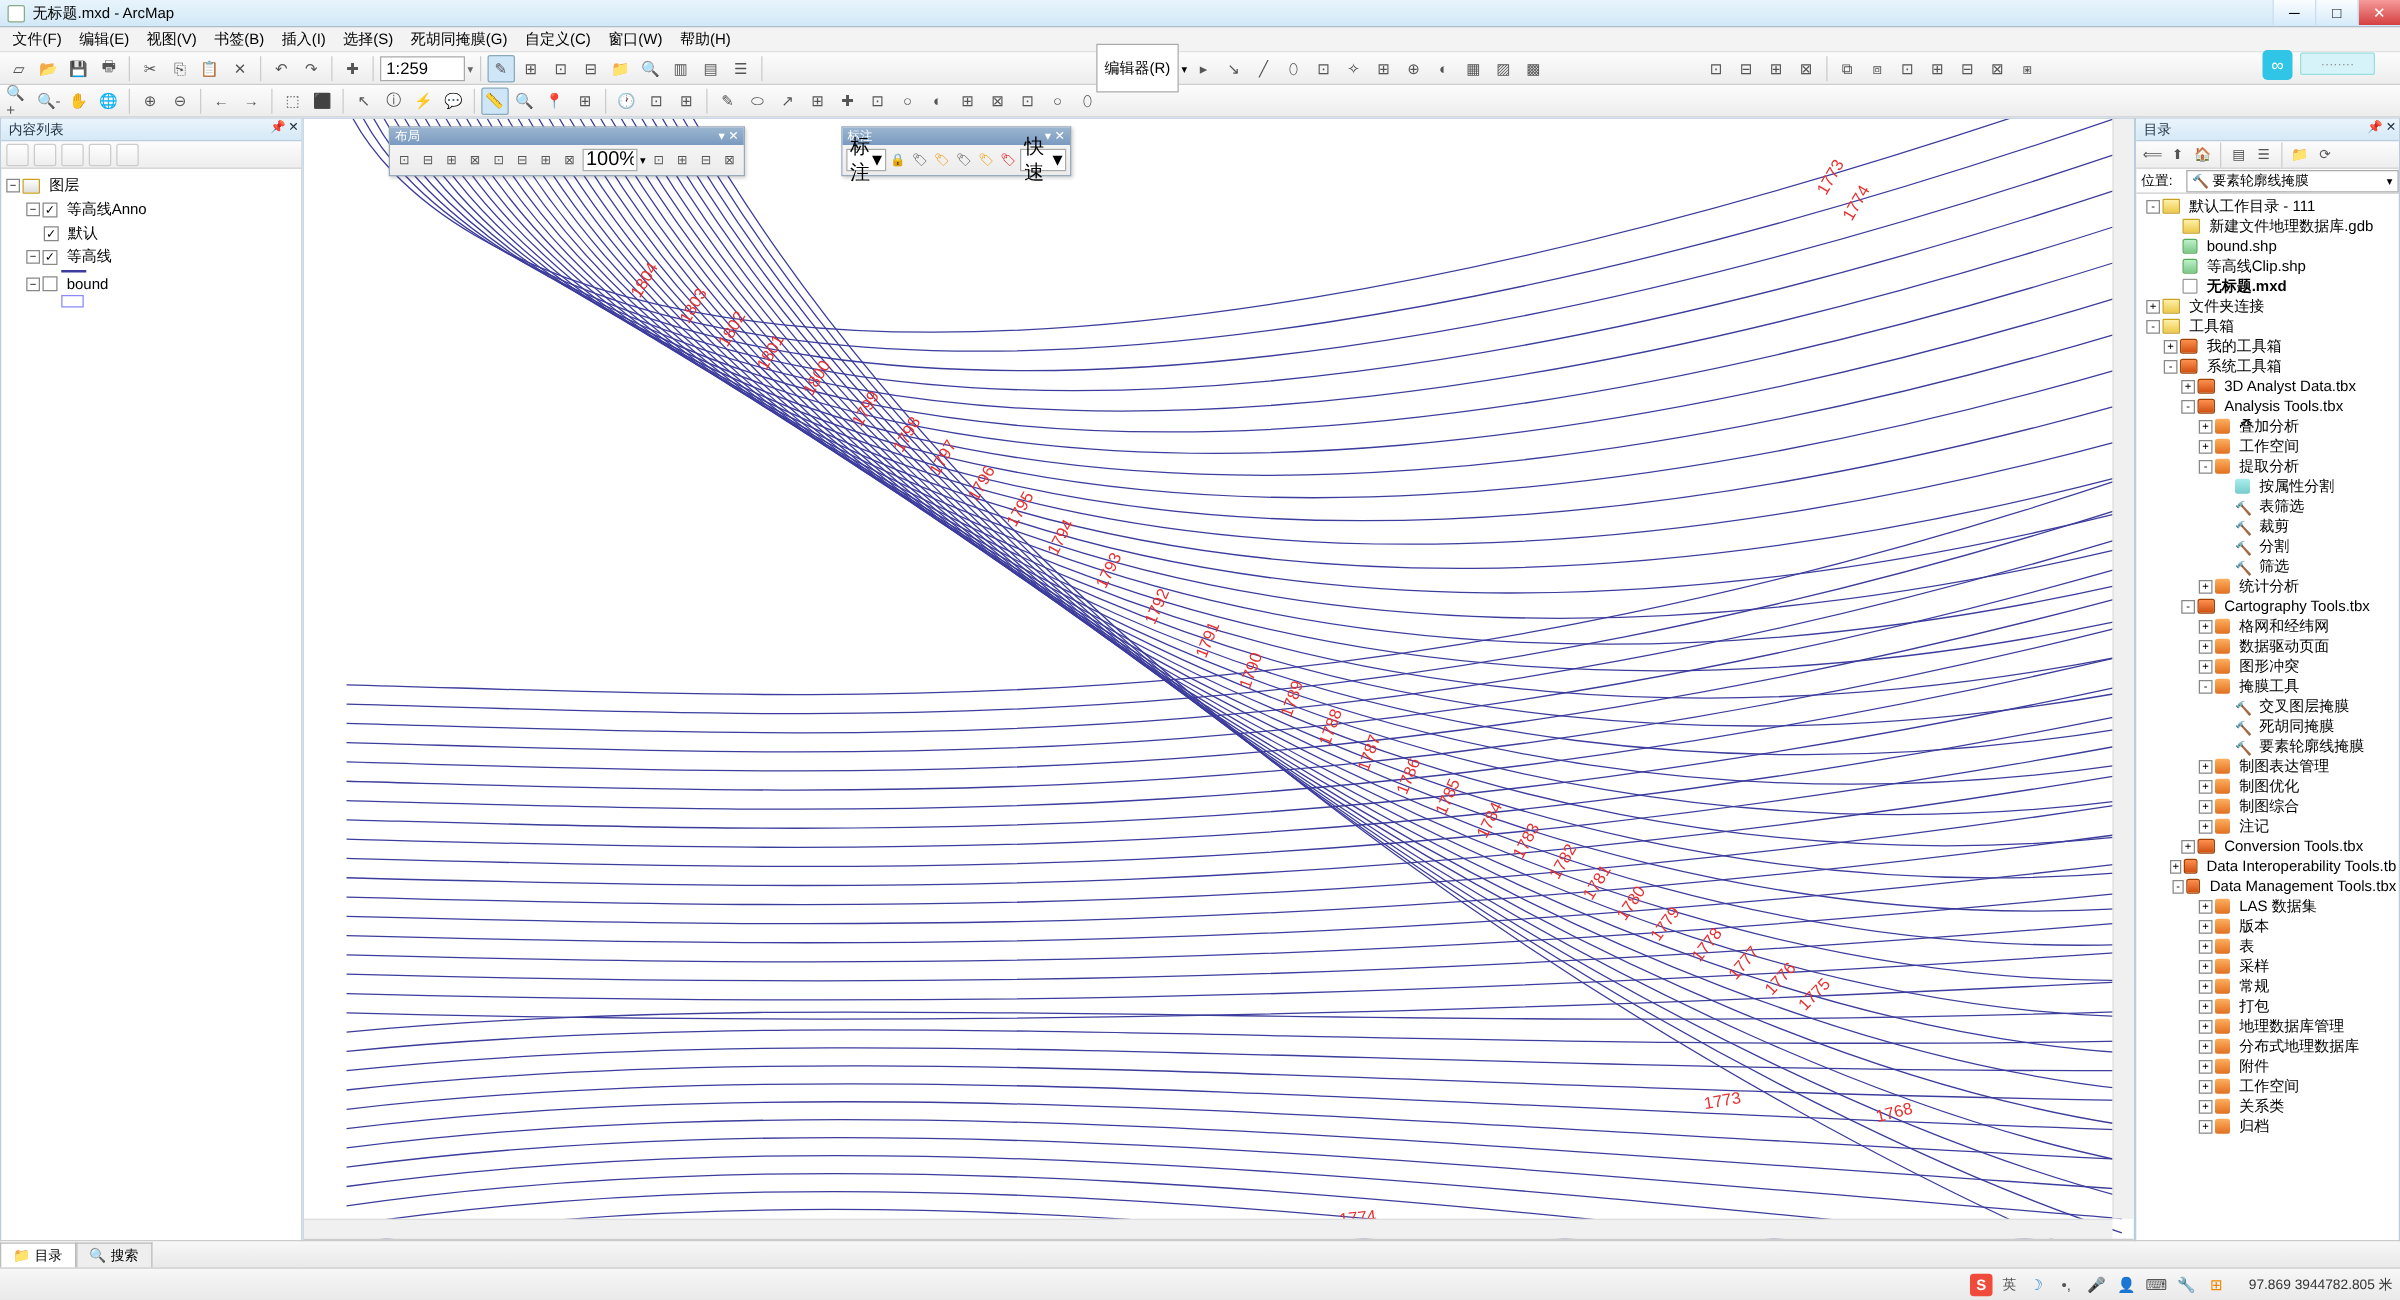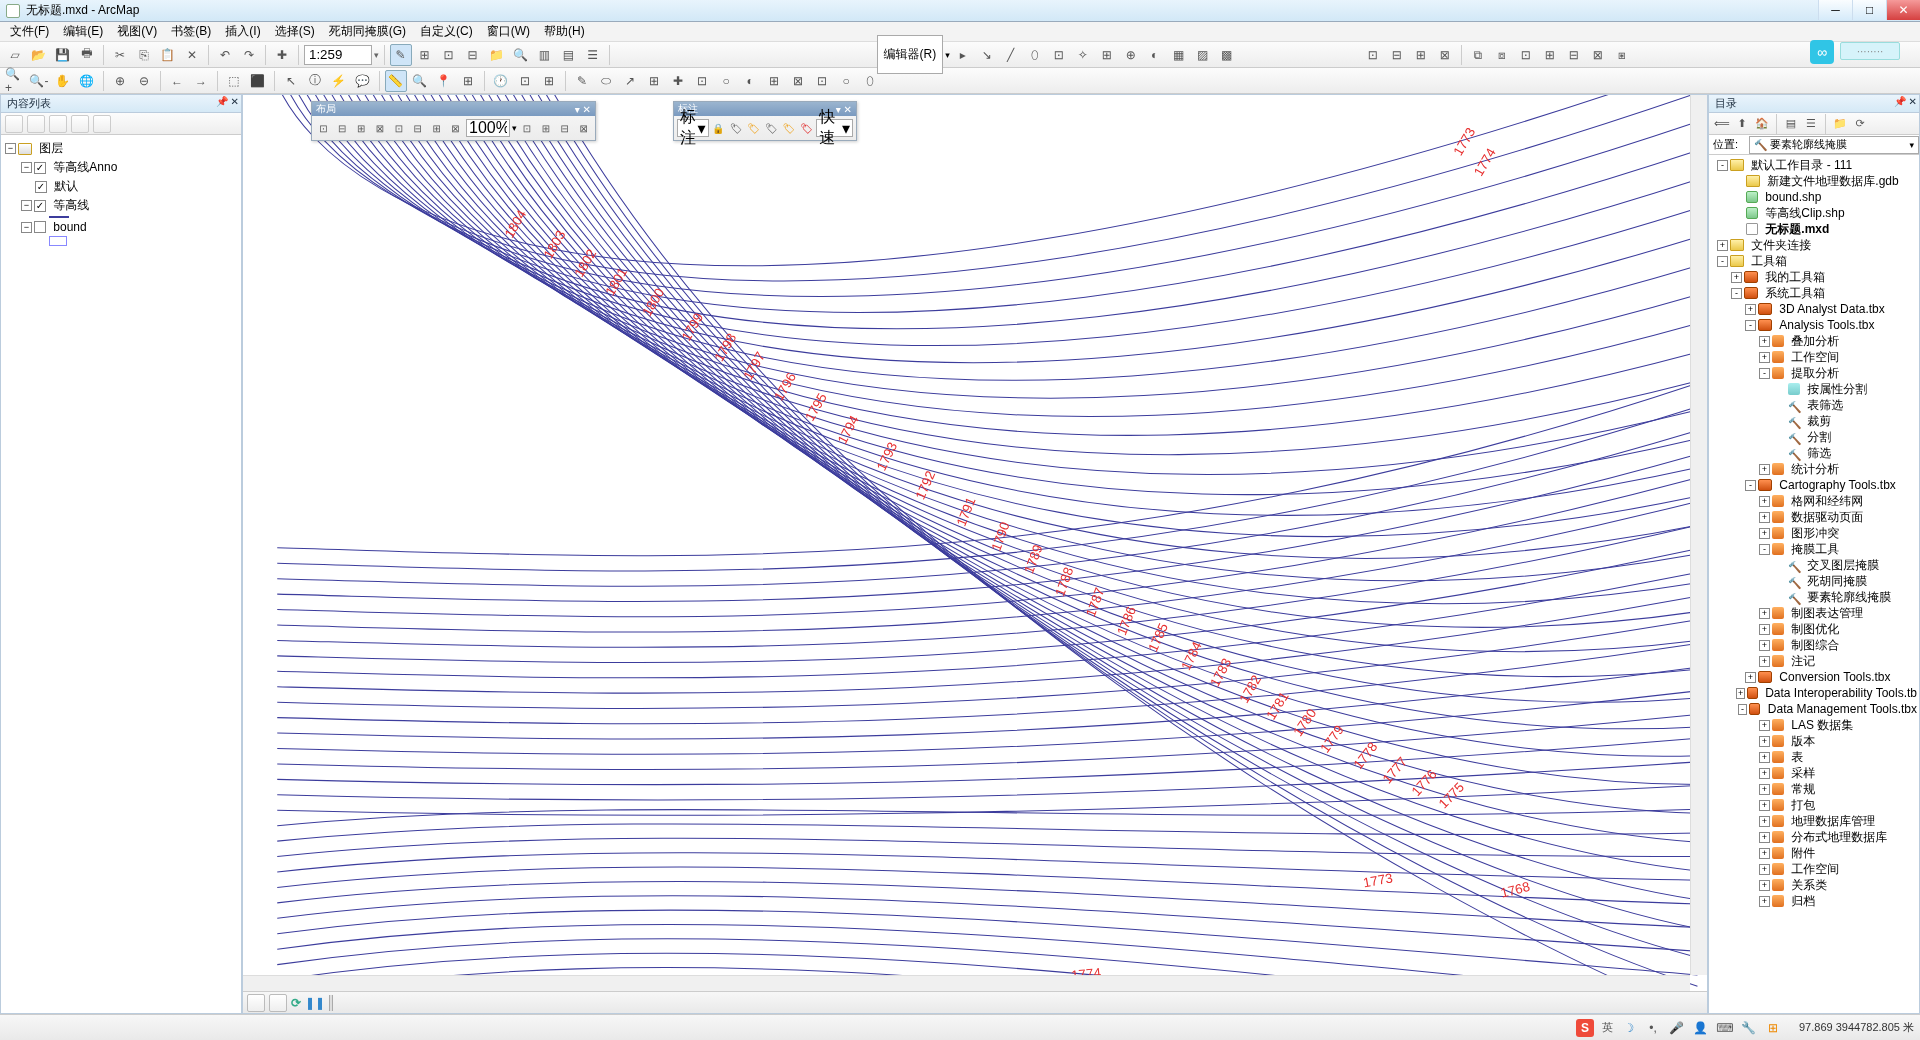--- a/index.html
+++ b/index.html
@@ -741,20 +741,24 @@
           <span>关系类</span>
         </div>
         <div class="tree-item">
           <span style="display: inline-block; width: 46px;"></span>
           <span class="expando">+</span>
           <span class="tool-ico"></span>
           <span>&nbsp;</span>
           <span>归档</span>
         </div>
       </div>
+    <div class="tab-btns">
+      <div class="tabb"><span style="color:#e80">📁</span> <span>目录</span></div>
+      <div class="tabb" style="background:#eee"><span>🔍</span> <span>搜索</span></div>
+    </div>
   </div>
 </div>
 
 <div class="status-bar">
   <div class="status-right">
     <div class="sogou">S</div>
     <span style="color:#555">英</span>
     <span class="tray-ico" style="color:#38c">☽</span>
     <span class="tray-ico" style="color:#555">•,</span>
     <span class="tray-ico" style="color:#38c">🎤</span>

